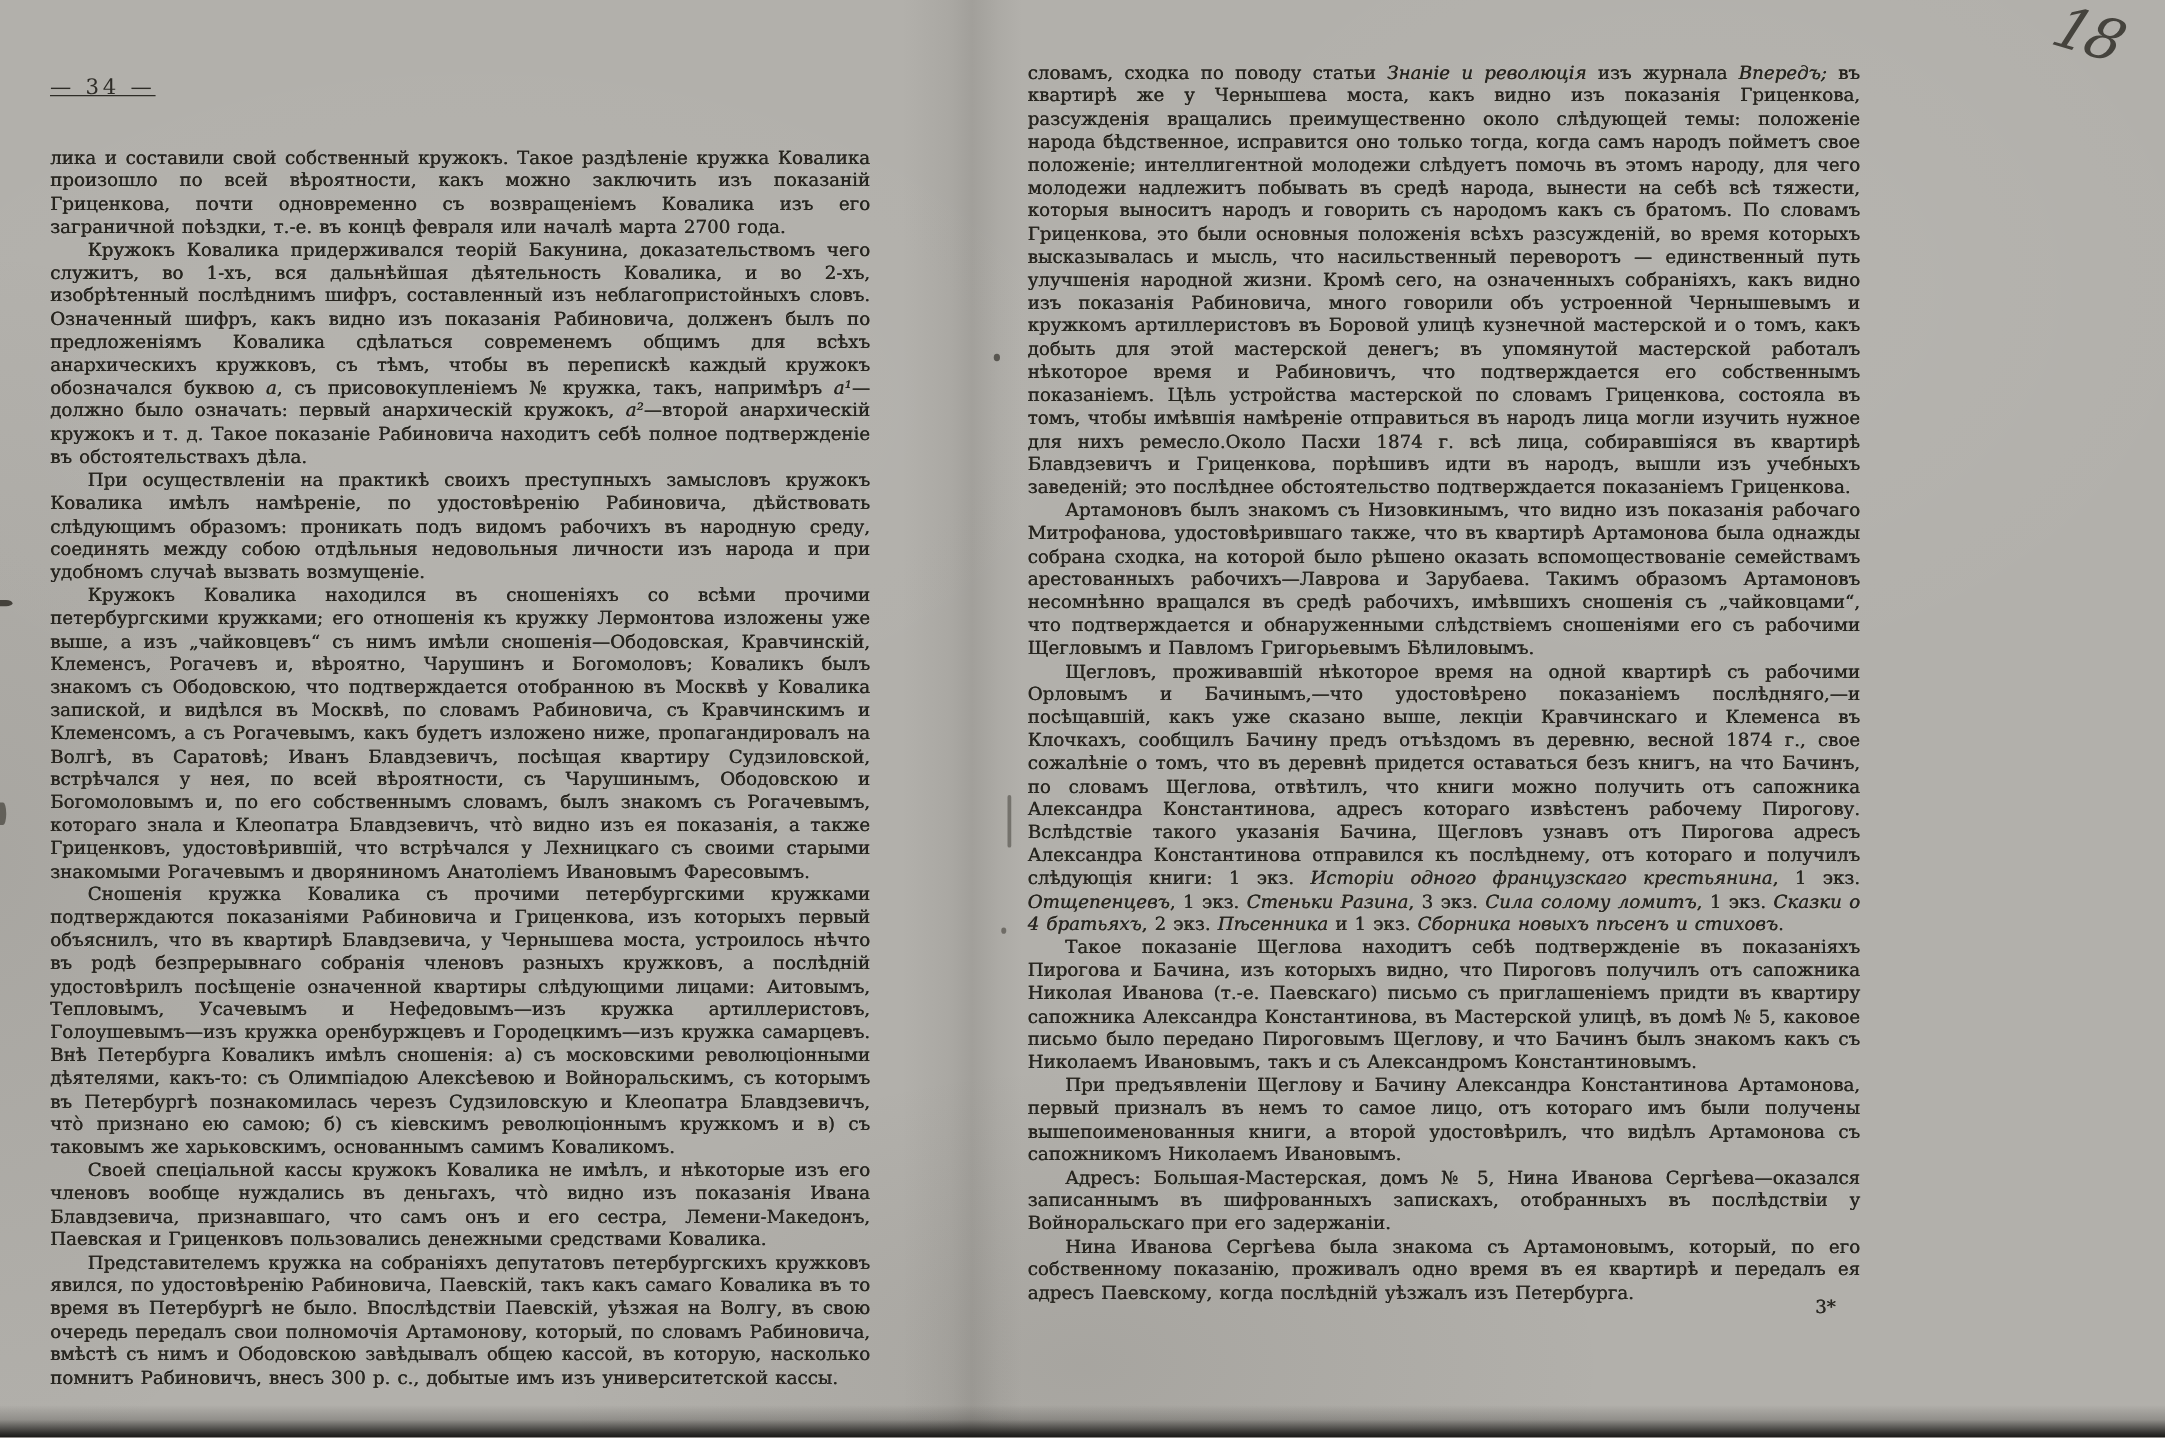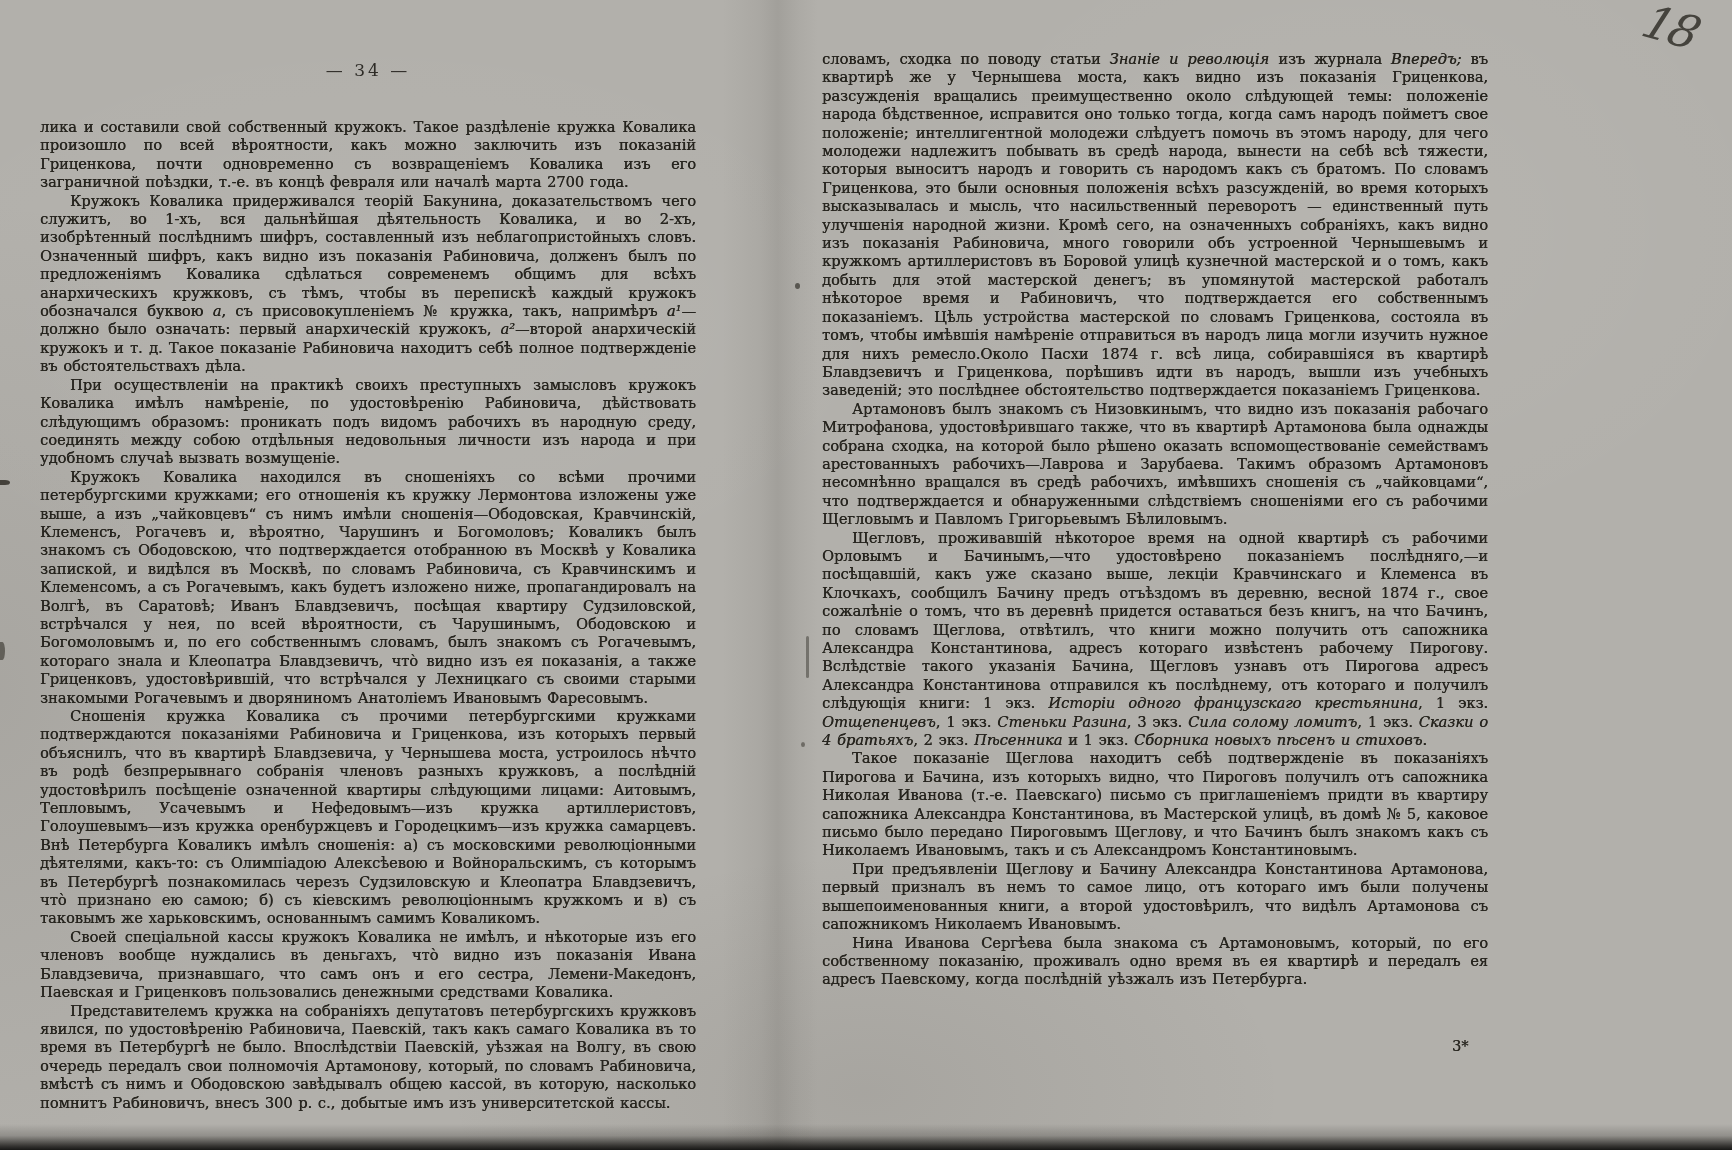--- a/index.html
+++ b/index.html
@@ -14,25 +14,26 @@
       radial-gradient(ellipse 700px 400px at 50% 95%, rgba(70,66,60,0.10), rgba(70,66,60,0) 60%),
       radial-gradient(ellipse 500px 900px at 0% 60%, rgba(80,76,70,0.10), rgba(80,76,70,0) 55%);
     overflow: hidden;
     font-family: "DejaVu Serif", "Liberation Serif", serif;
     color: #27251f;
   }
   .page { position: absolute; }
   .page-left  { left: 40px;  top: 60px; width: 656px; }
   .page-right { left: 822px; top: 50px; width: 666px; }
   .page-header {
-    text-align: center;
+    text-align: left;
     font-size: 17px;
     letter-spacing: 3px;
     color: #2e2c27;
     margin-bottom: 38px;
+    text-decoration: underline;
   }
   .page-right .page-header { margin-bottom: 30px; }
   .page-body p {
     margin: 0;
     text-align: justify;
     font-size: 14.6px;
     line-height: 18.4px;
     text-shadow: 0.3px 0 0 currentColor;
     word-spacing: 1px;
   }
@@ -102,20 +103,21 @@
       </div>
   </div>
 
   <div class="page page-right">
     <div class="page-body">
         <p class="noindent"><span>словамъ, сходка по поводу статьи </span><span class="it">Знаніе и революція</span><span> изъ журнала </span><span class="it">Впередъ;</span><span> въ квартирѣ же у Чернышева моста, какъ видно изъ показанія Гриценкова, разсужденія вращались преимущественно около слѣдующей темы: положеніе народа бѣдственное, исправится оно только тогда, когда самъ народъ пойметъ свое положеніе; интеллигентной молодежи слѣдуетъ помочь въ этомъ народу, для чего молодежи надлежитъ побывать въ средѣ народа, вынести на себѣ всѣ тяжести, которыя выноситъ народъ и говорить съ народомъ какъ съ братомъ. По словамъ Гриценкова, это были основныя положенія всѣхъ разсужденій, во время которыхъ высказывалась и мысль, что насильственный переворотъ — единственный путь улучшенія народной жизни. Кромѣ сего, на означенныхъ собраніяхъ, какъ видно изъ показанія Рабиновича, много говорили объ устроенной Чернышевымъ и кружкомъ артиллеристовъ въ Боровой улицѣ кузнечной мастерской и о томъ, какъ добыть для этой мастерской денегъ; въ упомянутой мастерской работалъ нѣкоторое время и Рабиновичъ, что подтверждается его собственнымъ показаніемъ. Цѣль устройства мастерской по словамъ Гриценкова, состояла въ томъ, чтобы имѣвшія намѣреніе отправиться въ народъ лица могли изучить нужное для нихъ ремесло.Около Пасхи 1874 г. всѣ лица, собиравшіяся въ квартирѣ Блавдзевичъ и Гриценкова, порѣшивъ идти въ народъ, вышли изъ учебныхъ заведеній; это послѣднее обстоятельство подтверждается показаніемъ Гриценкова.</span></p>
         <p class="indent"><span>Артамоновъ былъ знакомъ съ Низовкинымъ, что видно изъ показанія рабочаго Митрофанова, удостовѣрившаго также, что въ квартирѣ Артамонова была однажды собрана сходка, на которой было рѣшено оказать вспомоществованіе семействамъ арестованныхъ рабочихъ—Лаврова и Зарубаева. Такимъ образомъ Артамоновъ несомнѣнно вращался въ средѣ рабочихъ, имѣвшихъ сношенія съ „чайковцами“, что подтверждается и обнаруженными слѣдствіемъ сношеніями его съ рабочими Щегловымъ и Павломъ Григорьевымъ Бѣлиловымъ.</span></p>
         <p class="indent"><span>Щегловъ, проживавшій нѣкоторое время на одной квартирѣ съ рабочими Орловымъ и Бачинымъ,—что удостовѣрено показаніемъ послѣдняго,—и посѣщавшій, какъ уже сказано выше, лекціи Кравчинскаго и Клеменса въ Клочкахъ, сообщилъ Бачину предъ отъѣздомъ въ деревню, весной 1874 г., свое сожалѣніе о томъ, что въ деревнѣ придется оставаться безъ книгъ, на что Бачинъ, по словамъ Щеглова, отвѣтилъ, что книги можно получить отъ сапожника Александра Константинова, адресъ котораго извѣстенъ рабочему Пирогову. Вслѣдствіе такого указанія Бачина, Щегловъ узнавъ отъ Пирогова адресъ Александра Константинова отправился къ послѣднему, отъ котораго и получилъ слѣдующія книги: 1 экз. </span><span class="it">Исторіи одного французскаго крестьянина</span><span>, 1 экз. </span><span class="it">Отщепенцевъ</span><span>, 1 экз. </span><span class="it">Стеньки Разина</span><span>, 3 экз. </span><span class="it">Сила солому ломитъ</span><span>, 1 экз. </span><span class="it">Сказки о 4 братьяхъ</span><span>, 2 экз. </span><span class="it">Пѣсенника</span><span> и 1 экз. </span><span class="it">Сборника новыхъ пѣсенъ и стиховъ</span><span>.</span></p>
         <p class="indent"><span>Такое показаніе Щеглова находитъ себѣ подтвержденіе въ показаніяхъ Пирогова и Бачина, изъ которыхъ видно, что Пироговъ получилъ отъ сапожника Николая Иванова (т.-е. Паевскаго) письмо съ приглашеніемъ придти въ квартиру сапожника Александра Константинова, въ Мастерской улицѣ, въ домѣ № 5, каковое письмо было передано Пироговымъ Щеглову, и что Бачинъ былъ знакомъ какъ съ Николаемъ Ивановымъ, такъ и съ Александромъ Константиновымъ.</span></p>
         <p class="indent"><span>При предъявленіи Щеглову и Бачину Александра Константинова Артамонова, первый призналъ въ немъ то самое лицо, отъ котораго имъ были получены вышепоименованныя книги, а второй удостовѣрилъ, что видѣлъ Артамонова съ сапожникомъ Николаемъ Ивановымъ.</span></p>
+        <p class="indent"><span>Адресъ: Большая-Мастерская, домъ № 5, Нина Иванова Сергѣева—оказался записаннымъ въ шифрованныхъ запискахъ, отобранныхъ въ послѣдствіи у Войноральскаго при его задержаніи.</span></p>
         <p class="indent"><span>Нина Иванова Сергѣева была знакома съ Артамоновымъ, который, по его собственному показанію, проживалъ одно время въ ея квартирѣ и передалъ ея адресъ Паевскому, когда послѣдній уѣзжалъ изъ Петербурга.</span></p>
       </div>
   </div>
 
   <div class="signature-mark">3*</div>
 
   <div class="handwritten">18</div>
 
   <div class="gutter-shadow"></div>
   <div class="bottom-shadow"></div>

